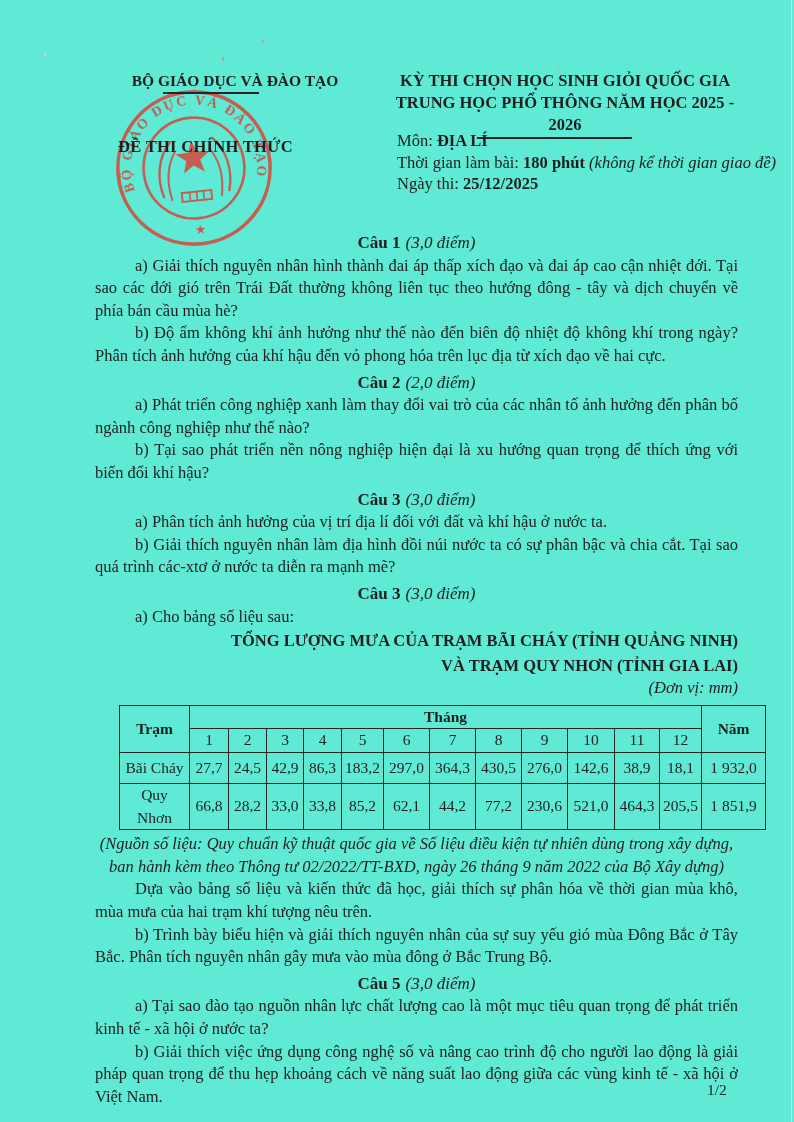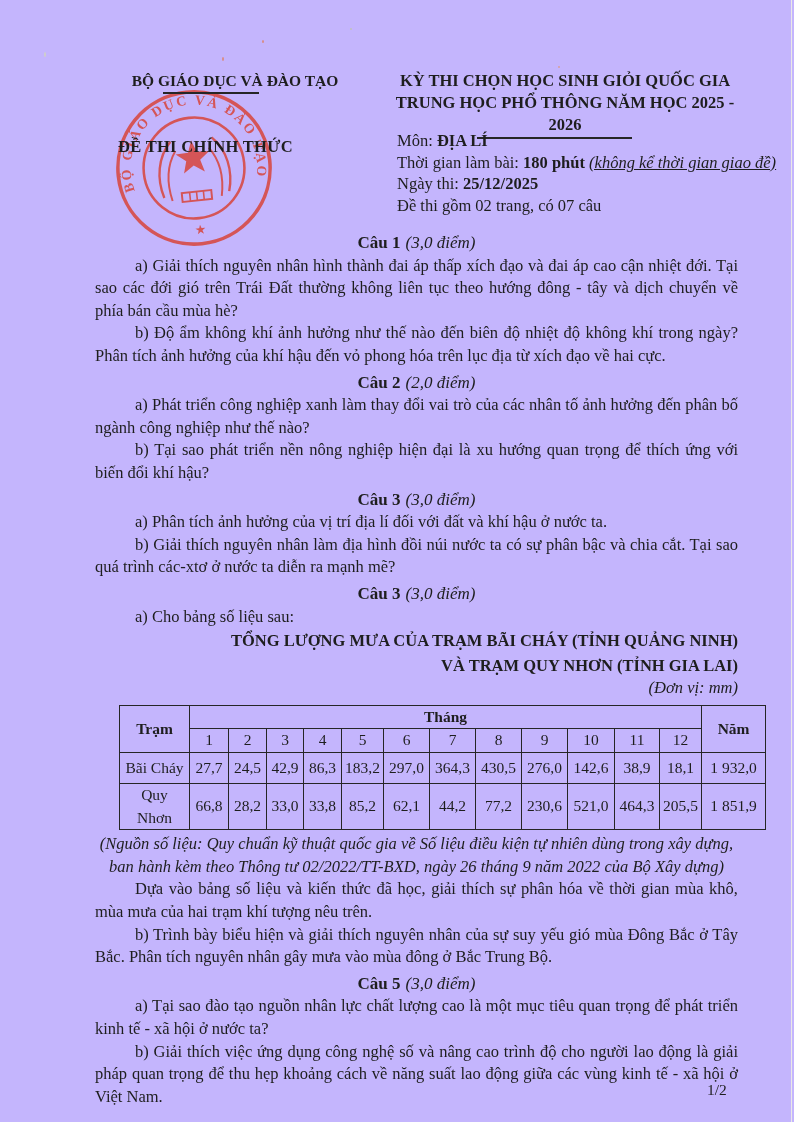--- a/index.html
+++ b/index.html
@@ -1,31 +1,31 @@
 <!DOCTYPE html>
 <html><head>
 <meta charset="utf-8">
 <style>
   * { margin:0; padding:0; box-sizing:border-box; }
   html,body { background:#9a9a9a; }
   body { font-family:"Liberation Serif","DejaVu Serif",serif; }
-  .page { position:relative; width:794px; height:1122px; margin:0 auto; background:#c4b5fd; color:#1e1e1e; overflow:hidden; }
+  .page { position:relative; width:794px; height:1122px; margin:0 auto; background:#5eead4; color:#1e1e1e; overflow:hidden; }
   .scan-edge { position:absolute; right:2px; top:0; width:1px; height:100%; background:#e9e9e6; }
   .speck { position:absolute; border-radius:50%; }
 
   
   .ministry-block { position:absolute; left:100px; top:72px; width:270px; text-align:center; font-weight:bold; font-size:15.5px; z-index:3; }
   .ministry-underline { width:96px; height:1.6px; background:#262626; margin-top:2px; margin-left:63px; }
   .exam-label { position:absolute; left:118px; top:137px; font-weight:bold; font-size:16.5px; letter-spacing:.3px; z-index:3; }
   .stamp { position:absolute; left:110px; top:84px; width:168px; height:168px; z-index:1; opacity:.85; }
   .title-block { position:absolute; left:385px; top:70px; width:360px; text-align:center; font-weight:bold; font-size:16.5px; line-height:22px; }
   .title-underline { width:155px; height:1.6px; background:#262626; margin-top:1px; margin-left:92px; }
   .info-block { position:absolute; left:397px; top:130px; font-size:16.5px; line-height:21.7px; }
   .info-block b { font-weight:bold; }
-  .info-block i { font-style:italic;text-decoration:underline; }
+  .info-block i { font-style:italic; }
 
   
   .body { position:absolute; left:95px; top:228px; width:643px; font-size:16.5px; line-height:22.6px; text-align:justify; }
   .qh { margin-top:4px; font-size:17px; text-align:center; }
   .qh b { font-weight:bold; margin-right:5px; }
   .qh i { font-style:italic; }
   .qp { text-indent:40px; }
   .tbl-title { text-align:right; font-weight:bold; text-indent:0; margin-top:2px; }
   .unit-note { text-align:right; font-style:italic; }
   .src { text-align:center; font-style:italic; }
@@ -82,21 +82,20 @@
   <div class="title-block">
     <div>KỲ THI CHỌN HỌC SINH GIỎI QUỐC GIA</div>
     <div>TRUNG HỌC PHỔ THÔNG NĂM HỌC 2025 - 2026</div>
     <div class="title-underline"></div>
   </div>
 
   <div class="info-block">
     <div><span>Môn: </span><b>ĐỊA LÍ</b></div>
     <div><span>Thời gian làm bài: </span><b>180 phút </b><i>(không kể thời gian giao đề)</i></div>
     <div><span>Ngày thi: </span><b>25/12/2025</b></div>
-    <div>Đề thi gồm 02 trang, có 07 câu</div>
   </div>
 
   <div class="body">
 
     <p class="qh"><b>Câu 1</b><i>(3,0 điểm)</i></p>
     <p class="qp">a) Giải thích nguyên nhân hình thành đai áp thấp xích đạo và đai áp cao cận nhiệt đới. Tại sao các đới gió trên Trái Đất thường không liên tục theo hướng đông - tây và dịch chuyển về phía bán cầu mùa hè?</p>
     <p class="qp">b) Độ ẩm không khí ảnh hưởng như thế nào đến biên độ nhiệt độ không khí trong ngày? Phân tích ảnh hưởng của khí hậu đến vỏ phong hóa trên lục địa từ xích đạo về hai cực.</p>
 
     <p class="qh"><b>Câu 2</b><i>(2,0 điểm)</i></p>
     <p class="qp">a) Phát triển công nghiệp xanh làm thay đổi vai trò của các nhân tố ảnh hưởng đến phân bố ngành công nghiệp như thế nào?</p>

